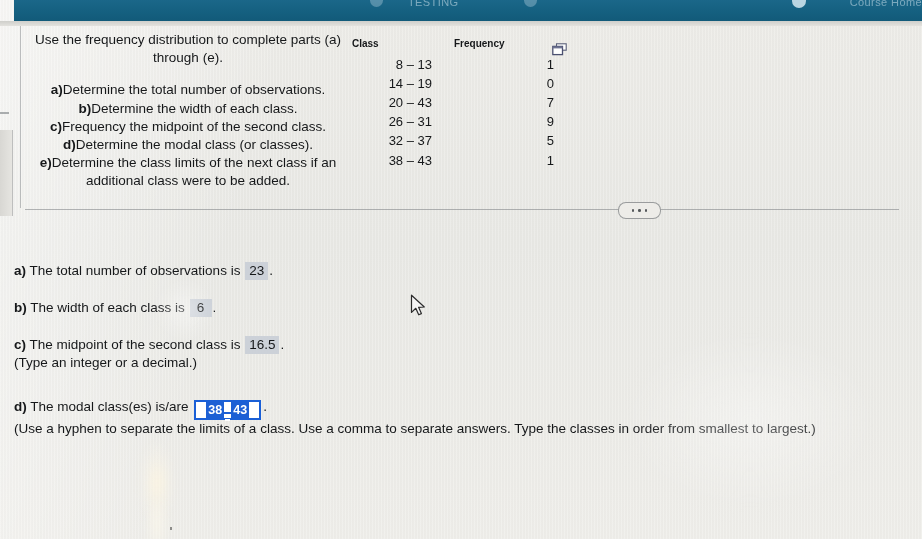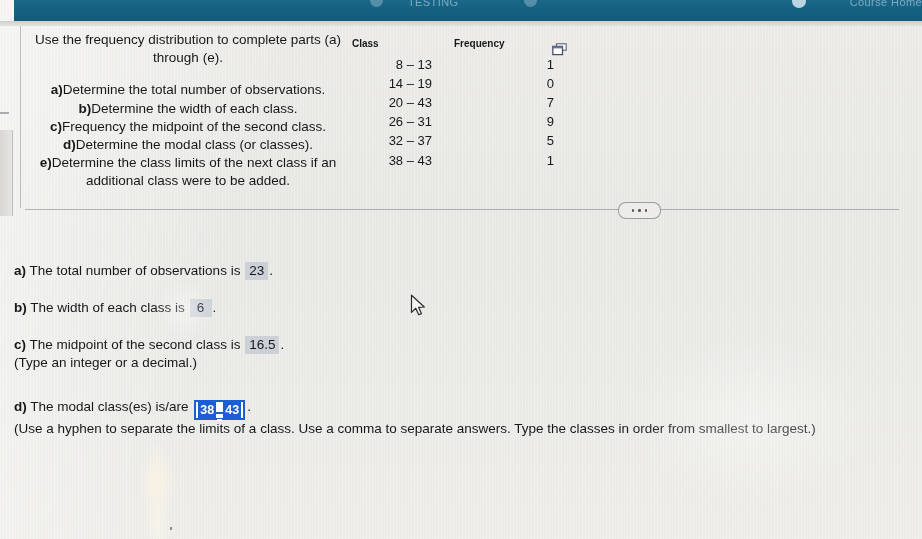--- a/index.html
+++ b/index.html
@@ -228,21 +228,21 @@
   .hint {
     line-height: 18px;
     white-space: nowrap;
   }
 
   
   .ans-input {
     display: inline-block;
     background: #ffffff;
     border: 2px solid #1a5fd6;
-    padding: 0px 2px;
+    padding: 0px 10px;
     margin: 0 2px;
     vertical-align: -3px;
     line-height: 15px;
     white-space: nowrap;
   }
   .sel {
     background: #1c5fd4;
     color: #ffffff;
     font-size: 12.5px;
     font-weight: 600;

